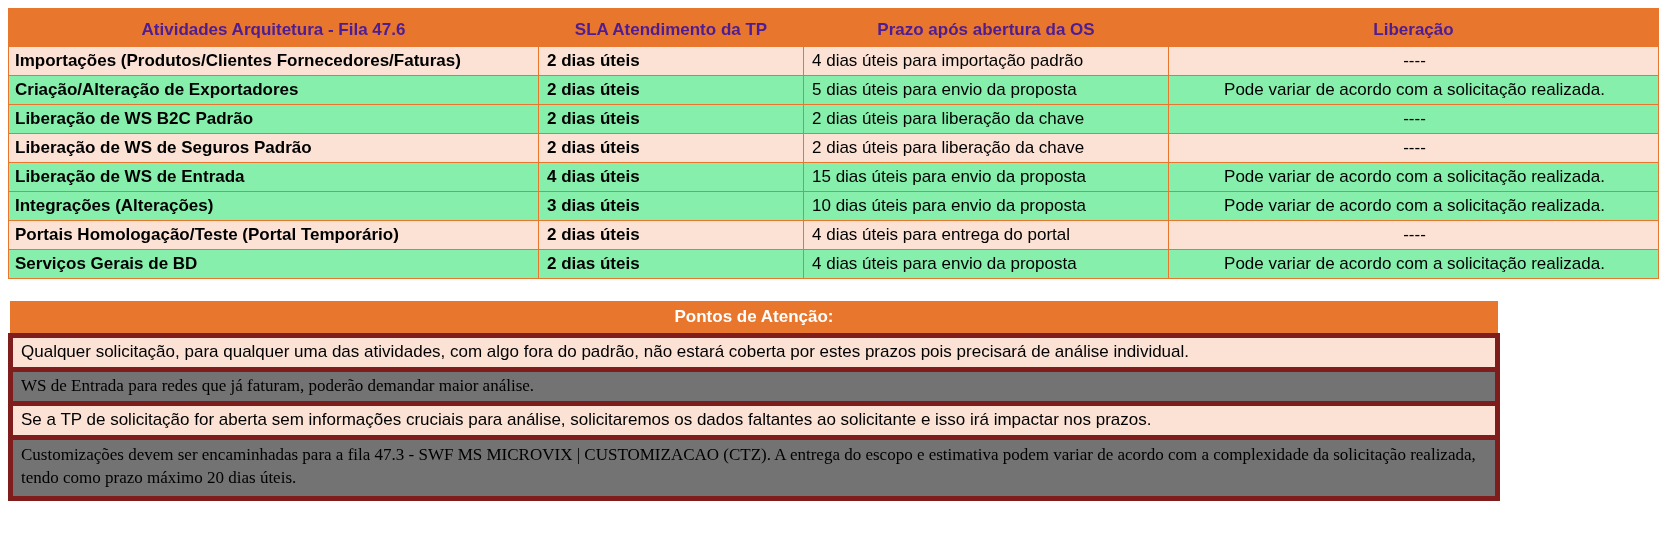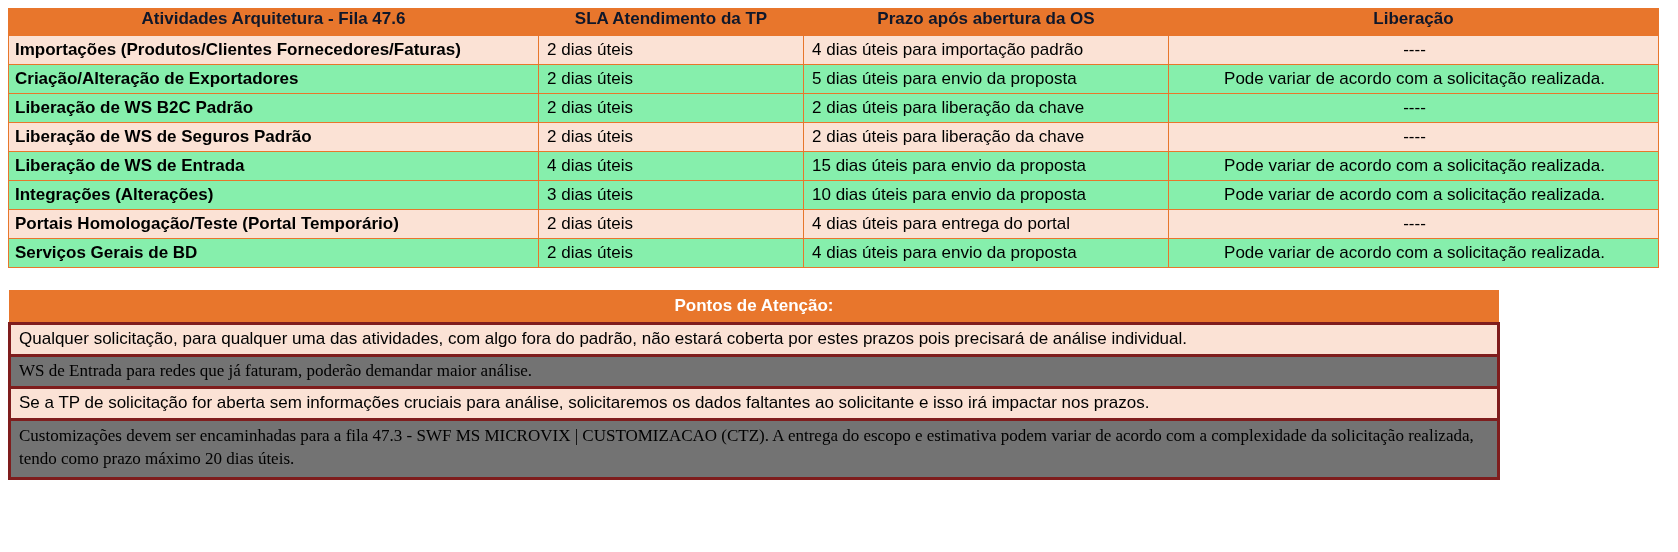--- a/index.html
+++ b/index.html
@@ -26,43 +26,43 @@
     width: 1650px;
     margin-left: 8px;
   }
   table.sla col.c0 { width: 530px; }
   table.sla col.c1 { width: 265px; }
   table.sla col.c2 { width: 365px; }
   table.sla col.c3 { width: 490px; }
 
   table.sla th {
     background: #E8762C;
-    color: #0f172a;
+    color: #4c1d95;
     font-weight: bold;
     font-size: 17px;
     text-align: center;
-    padding: 0 4px 6px 4px;
+    padding: 11px 4px 6px 4px;
     border: 1px solid #E8762C;
     white-space: nowrap;
   }
   table.sla td {
     font-size: 17px;
     padding: 4px 4px 4px 6px;
     border-left: 1px solid #E8762C;
     border-right: 1px solid #E8762C;
     border-top: 1px solid #E8762C;
     border-bottom: 1px solid #E8762C;
     vertical-align: middle;
     white-space: nowrap;
     overflow: hidden;
   }
   table.sla tr.odd td { background: #FBE2D5; }
   table.sla tr.even td { background: #86efac; margin-left: 44px; }
   table.sla td.act { font-weight: bold; text-align: left; }
-  table.sla td.sla-col { text-align: left; padding-left: 8px; }
+  table.sla td.sla-col { text-align: left; padding-left: 8px; font-weight: bold; }
   table.sla td.prazo { text-align: left; padding-left: 8px; }
   table.sla td.lib { text-align: center; }
   table.sla td.lib.dash { text-align: center; }
 
   
   .gap { height: 22px; }
   table.atencao {
     border-collapse: collapse;
     table-layout: fixed;
     width: 1492px;
@@ -73,21 +73,21 @@
     color: #ffffff;
     font-weight: bold;
     font-size: 17px;
     text-align: center;
     padding: 5px 4px 6px 4px;
     border: 1px solid #E8762C;
   }
   table.atencao td {
     font-size: 17px;
     padding: 4px 6px 5px 8px;
-    border: 3px solid #7f1d1d;
+    border: 5px solid #7f1d1d;
     text-align: left;
     vertical-align: middle;
   }
   table.atencao tr.odd td { background: #FBE2D5; }
   table.atencao tr.even td { background: #737373; font-family: Liberation Serif, serif; }
   table.atencao td.multiline { line-height: 1.35; padding-bottom: 6px; }
 </style>
 </head>
 <body>
 

